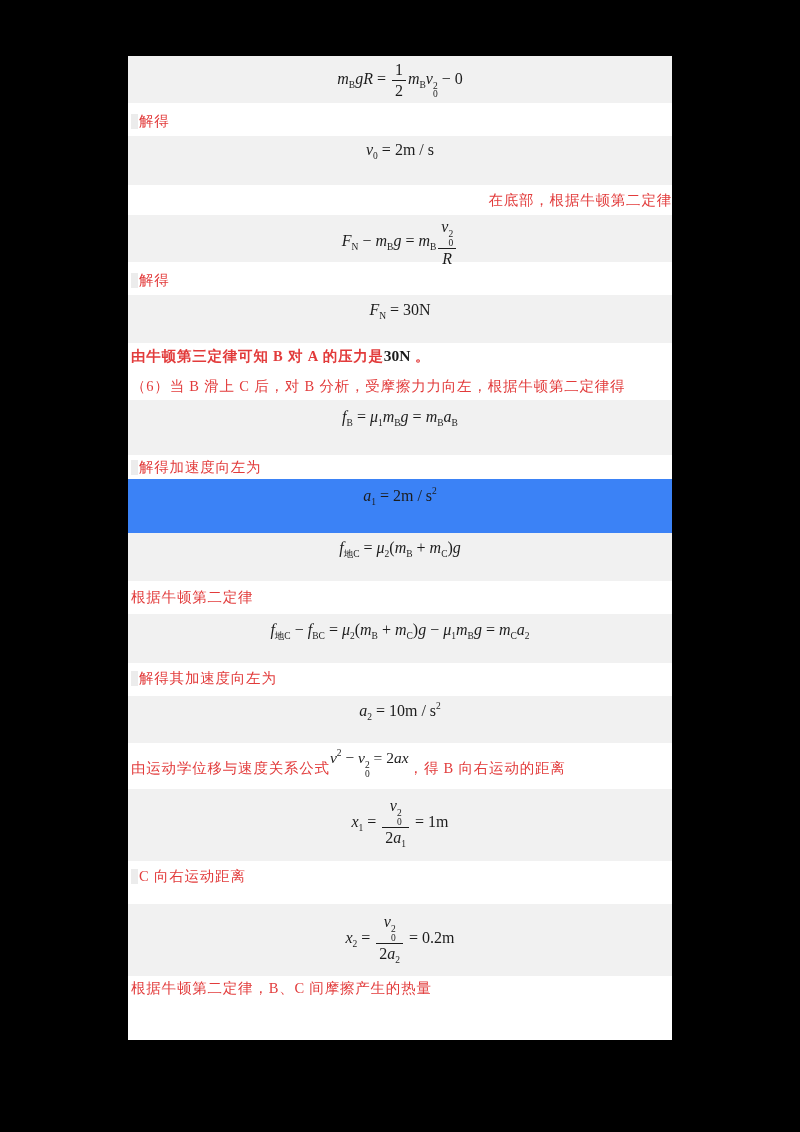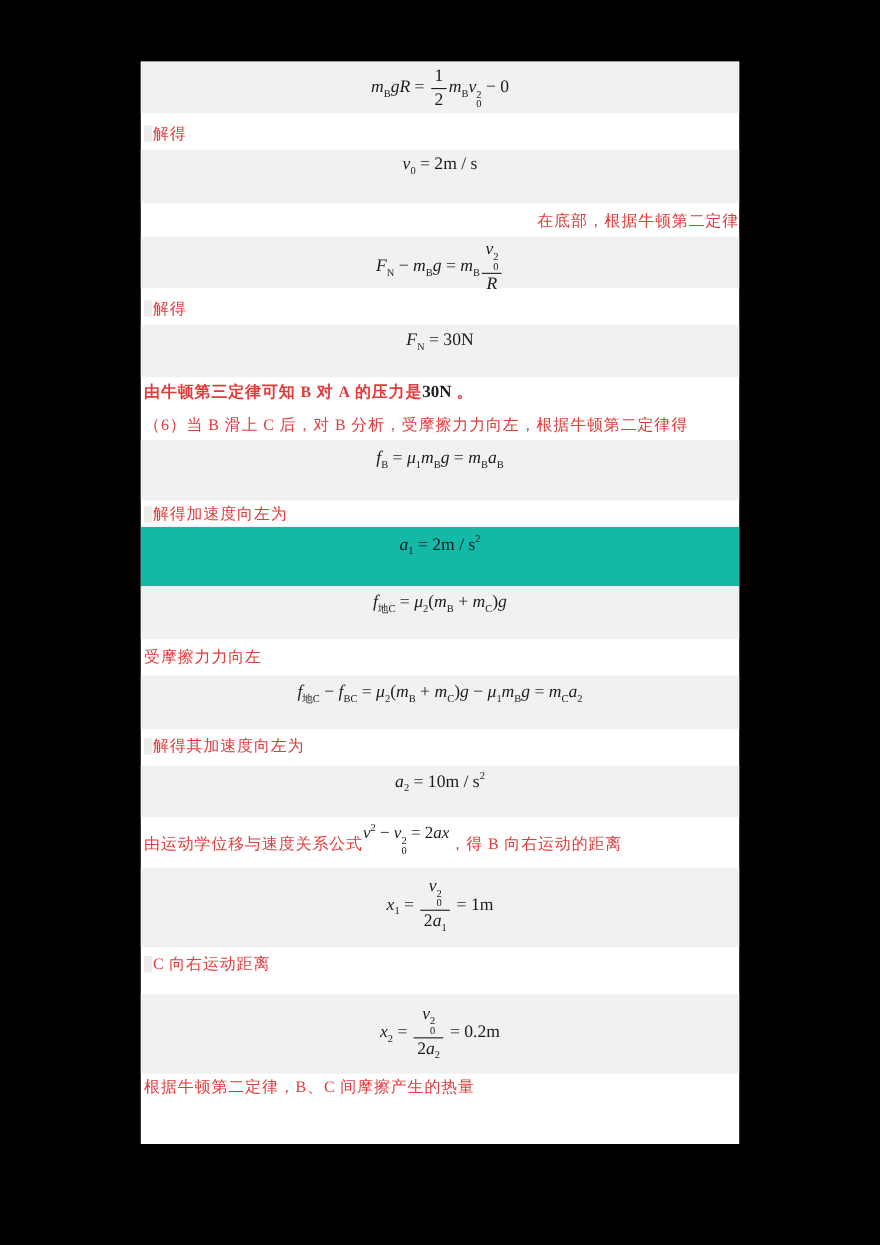--- a/index.html
+++ b/index.html
@@ -105,23 +105,23 @@
     <div class="row text" style="height: 33px; padding-top: 9px;"><span class="redline" style="color: rgb(226, 59, 59);"><span class="lead" style="background: rgb(236, 236, 236);"></span>解得</span></div>
     <div class="row formula" style="height: 49px; padding-top: 5px; background: rgb(241, 241, 241);"><span class="mathline" style="color: rgb(28, 28, 28);"><span class="mi">v</span><span class="msub">0</span><span class="mn"> = 2m / s</span></span></div>
     <div class="row text" style="height: 30px; padding-top: 6px; text-align: right;"><span class="redline" style="color: rgb(226, 59, 59);">在底部，根据牛顿第二定律</span></div>
     <div class="row formula" style="height: 47px; padding-top: 3px; background: rgb(241, 241, 241);"><span class="mathline" style="color: rgb(28, 28, 28);"><span class="mi">F</span><span class="msub">N</span><span class="mn"> − </span><span class="mi">m</span><span class="msub">B</span><span class="mi">g</span><span class="mn"> = </span><span class="mi">m</span><span class="msub">B</span><span class="frac"><span class="fr-num"><span><span class="mi">v</span><span class="ss"><span class="up">2</span><span class="dn">0</span></span></span></span><span class="fr-den"><span class="mi">R</span></span></span></span></div>
     <div class="row text" style="height: 33px; padding-top: 9px;"><span class="redline" style="color: rgb(226, 59, 59);"><span class="lead" style="background: rgb(236, 236, 236);"></span>解得</span></div>
     <div class="row formula" style="height: 48px; padding-top: 6px; background: rgb(241, 241, 241); font-family: Liberation Serif, serif;"><span class="mathline" style="color: rgb(28, 28, 28);"><span class="mi">F</span><span class="msub">N</span><span class="mn"> = 30N</span></span></div>
     <div class="row text" style="height: 29px; padding-top: 4px; font-weight: bold;"><span class="redline" style="color: rgb(226, 59, 59);">由牛顿第三定律可知 B 对 A 的压力是<span class="ilm" style="color: rgb(28, 28, 28);"><span class="mn">30N</span></span> 。</span></div>
     <div class="row text" style="height: 28px; padding-top: 5px;"><span class="redline" style="color: rgb(226, 59, 59);">（6）当 B 滑上 C 后，对 B 分析，受摩擦力力向左，根据牛顿第二定律得</span></div>
     <div class="row formula" style="height: 55px; padding-top: 8px; background: rgb(241, 241, 241);"><span class="mathline" style="color: rgb(28, 28, 28);"><span class="mi">f</span><span class="msub">B</span><span class="mn"> = </span><span class="mi">μ</span><span class="msub">1</span><span class="mi">m</span><span class="msub">B</span><span class="mi">g</span><span class="mn"> = </span><span class="mi">m</span><span class="msub">B</span><span class="mi">a</span><span class="msub">B</span></span></div>
     <div class="row text" style="height: 24px; padding-top: 3px;"><span class="redline" style="color: rgb(226, 59, 59);"><span class="lead" style="background: rgb(236, 236, 236);"></span>解得加速度向左为</span></div>
-    <div class="row formula" style="height: 54px; padding-top: 7px; background: #14b8a6;"><span class="mathline" style="color: rgb(28, 28, 28);"><span class="mi">a</span><span class="msub">1</span><span class="mn"> = 2m / s</span><span class="msup">2</span></span></div>
+    <div class="row formula" style="height: 54px; padding-top: 7px; background: #3b82f6;"><span class="mathline" style="color: rgb(28, 28, 28);"><span class="mi">a</span><span class="msub">1</span><span class="mn"> = 2m / s</span><span class="msup">2</span></span></div>
     <div class="row formula" style="height: 48px; padding-top: 6px; background: rgb(241, 241, 241);"><span class="mathline" style="color: rgb(28, 28, 28);"><span class="mi">f</span><span class="msub">地C</span><span class="mn"> = </span><span class="mi">μ</span><span class="msub">2</span><span class="mn">(</span><span class="mi">m</span><span class="msub">B</span><span class="mn"> + </span><span class="mi">m</span><span class="msub">C</span><span class="mn">)</span><span class="mi">g</span></span></div>
-    <div class="row text" style="height: 33px; padding-top: 7px;"><span class="redline" style="color: rgb(226, 59, 59);">受摩擦力力向左</span></div>
+    <div class="row text" style="height: 33px; padding-top: 7px;"><span class="redline" style="color: rgb(226, 59, 59);">根据牛顿第二定律</span></div>
     <div class="row formula" style="height: 49px; padding-top: 7px; background: rgb(241, 241, 241);"><span class="mathline" style="color: rgb(28, 28, 28);"><span class="mi">f</span><span class="msub">地C</span><span class="mn"> − </span><span class="mi">f</span><span class="msub">BC</span><span class="mn"> = </span><span class="mi">μ</span><span class="msub">2</span><span class="mn">(</span><span class="mi">m</span><span class="msub">B</span><span class="mn"> + </span><span class="mi">m</span><span class="msub">C</span><span class="mn">)</span><span class="mi">g</span><span class="mn"> − </span><span class="mi">μ</span><span class="msub">1</span><span class="mi">m</span><span class="msub">B</span><span class="mi">g</span><span class="mn"> = </span><span class="mi">m</span><span class="msub">C</span><span class="mi">a</span><span class="msub">2</span></span></div>
     <div class="row text" style="height: 33px; padding-top: 6px;"><span class="redline" style="color: rgb(226, 59, 59);"><span class="lead" style="background: rgb(236, 236, 236);"></span>解得其加速度向左为</span></div>
     <div class="row formula" style="height: 47px; padding-top: 5px; background: rgb(241, 241, 241);"><span class="mathline" style="color: rgb(28, 28, 28);"><span class="mi">a</span><span class="msub">2</span><span class="mn"> = 10m / s</span><span class="msup">2</span></span></div>
     <div class="row text" style="height: 46px; padding-top: 15px;"><span class="redline" style="color: rgb(226, 59, 59);">由运动学位移与速度关系公式<span class="ilm raised" style="color: rgb(28, 28, 28);"><span class="mi">v</span><span class="msup">2</span><span class="mn"> − </span><span><span class="mi">v</span><span class="ss"><span class="up">2</span><span class="dn">0</span></span></span><span class="mn"> = 2</span><span class="mi">ax</span></span>，得 B 向右运动的距离</span></div>
     <div class="row formula" style="height: 72px; padding-top: 8px; background: rgb(241, 241, 241);"><span class="mathline" style="color: rgb(28, 28, 28);"><span class="mi">x</span><span class="msub">1</span><span class="mn"> = </span><span class="frac"><span class="fr-num"><span><span class="mi">v</span><span class="ss"><span class="up">2</span><span class="dn">0</span></span></span></span><span class="fr-den"><span class="mn">2</span><span class="mi">a</span><span class="msub">1</span></span></span><span class="mn"> = 1m</span></span></div>
     <div class="row text" style="height: 43px; padding-top: 6px;"><span class="redline" style="color: rgb(226, 59, 59);"><span class="lead" style="background: rgb(236, 236, 236);"></span>C 向右运动距离</span></div>
     <div class="row formula" style="height: 72px; padding-top: 9px; background: rgb(241, 241, 241);"><span class="mathline" style="color: rgb(28, 28, 28);"><span class="mi">x</span><span class="msub">2</span><span class="mn"> = </span><span class="frac"><span class="fr-num"><span><span class="mi">v</span><span class="ss"><span class="up">2</span><span class="dn">0</span></span></span></span><span class="fr-den"><span class="mn">2</span><span class="mi">a</span><span class="msub">2</span></span></span><span class="mn"> = 0.2m</span></span></div>
     <div class="row text" style="height: 25px; padding-top: 3px;"><span class="redline" style="color: rgb(226, 59, 59);">根据牛顿第二定律，B、C 间摩擦产生的热量</span></div>
   </div>
 

